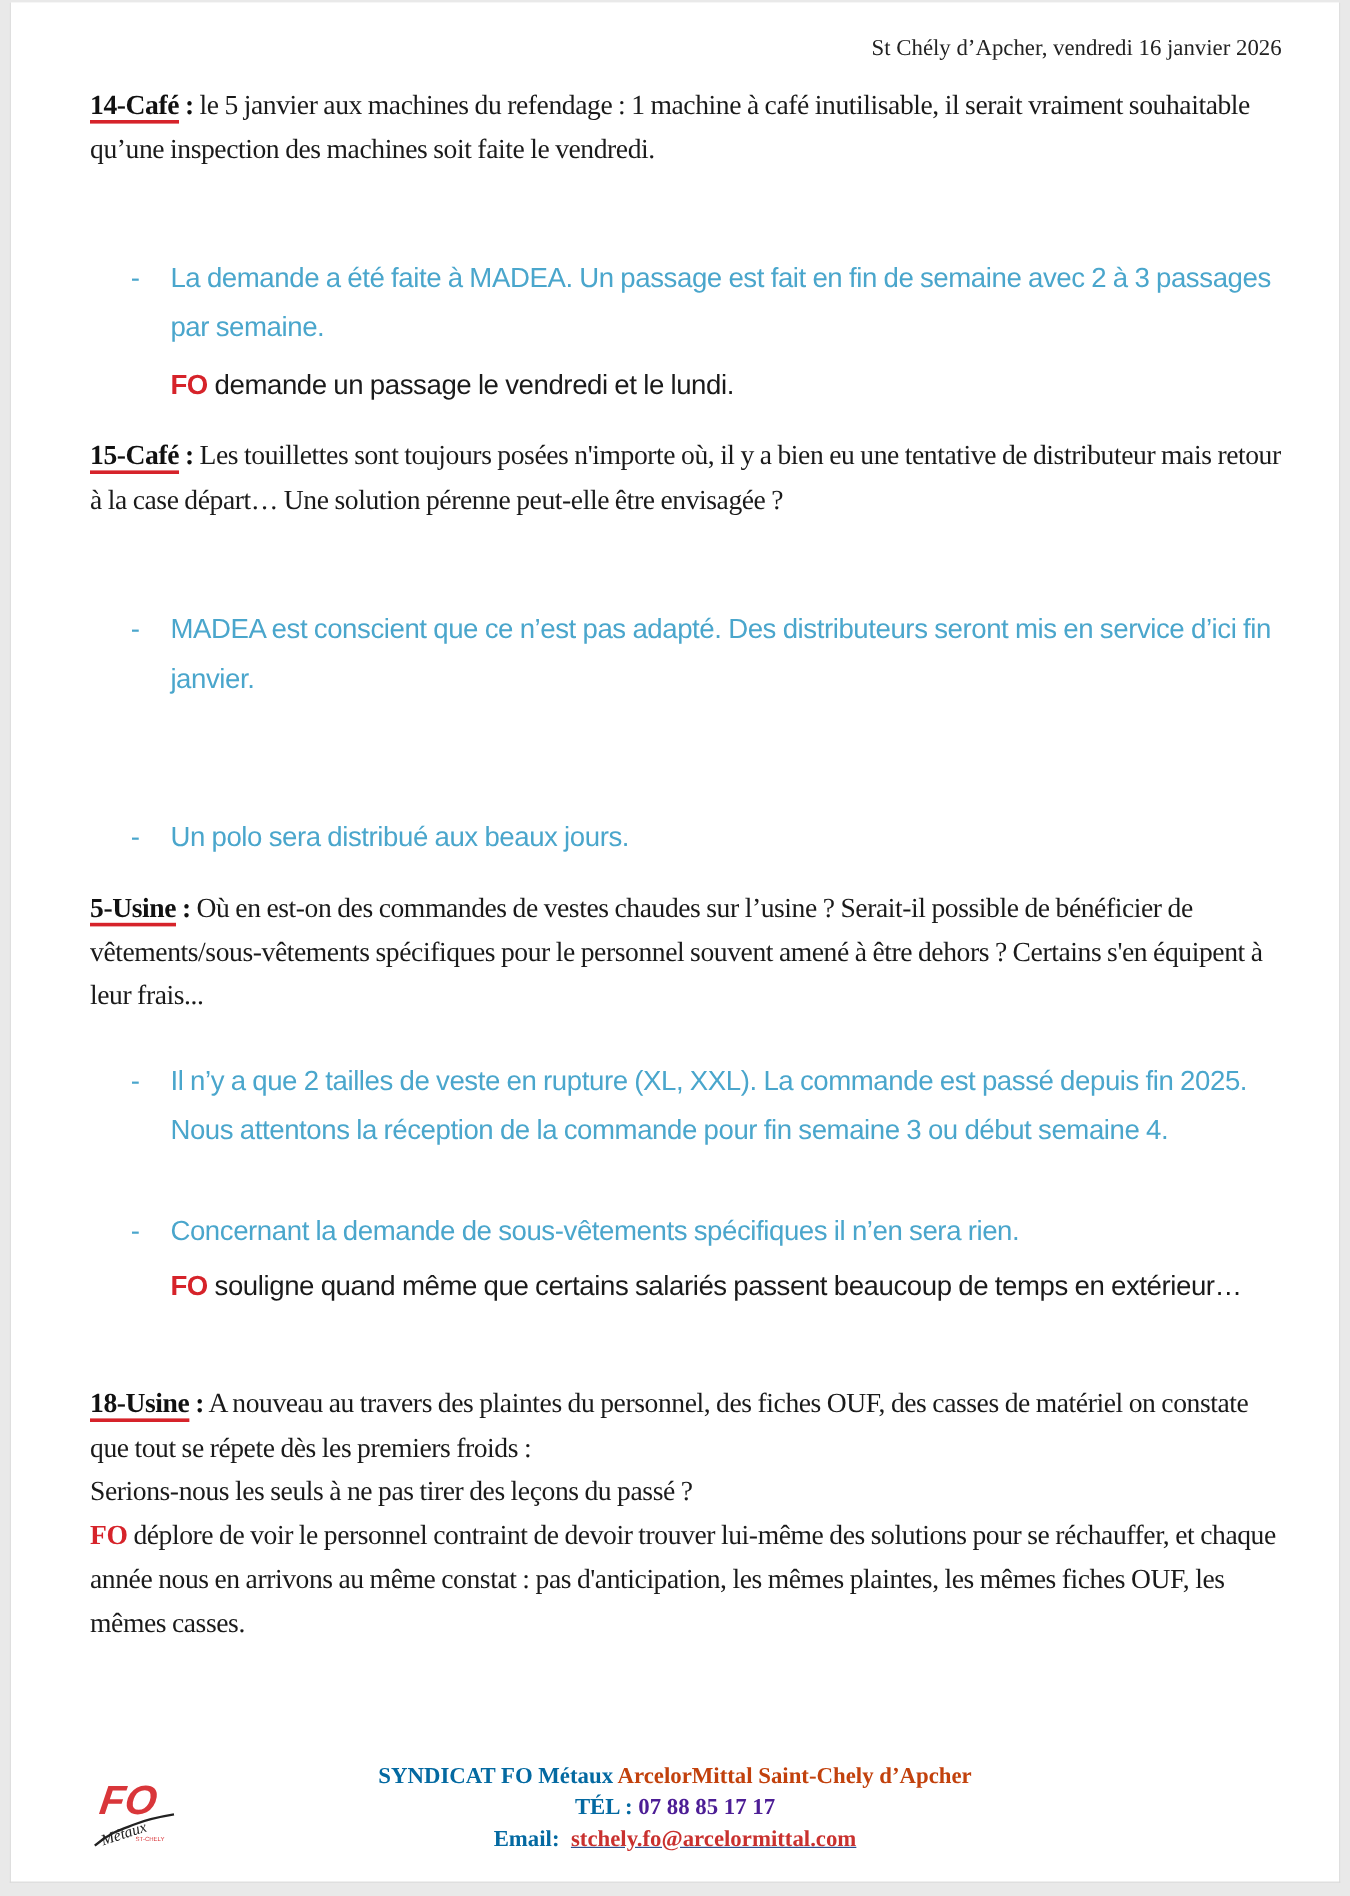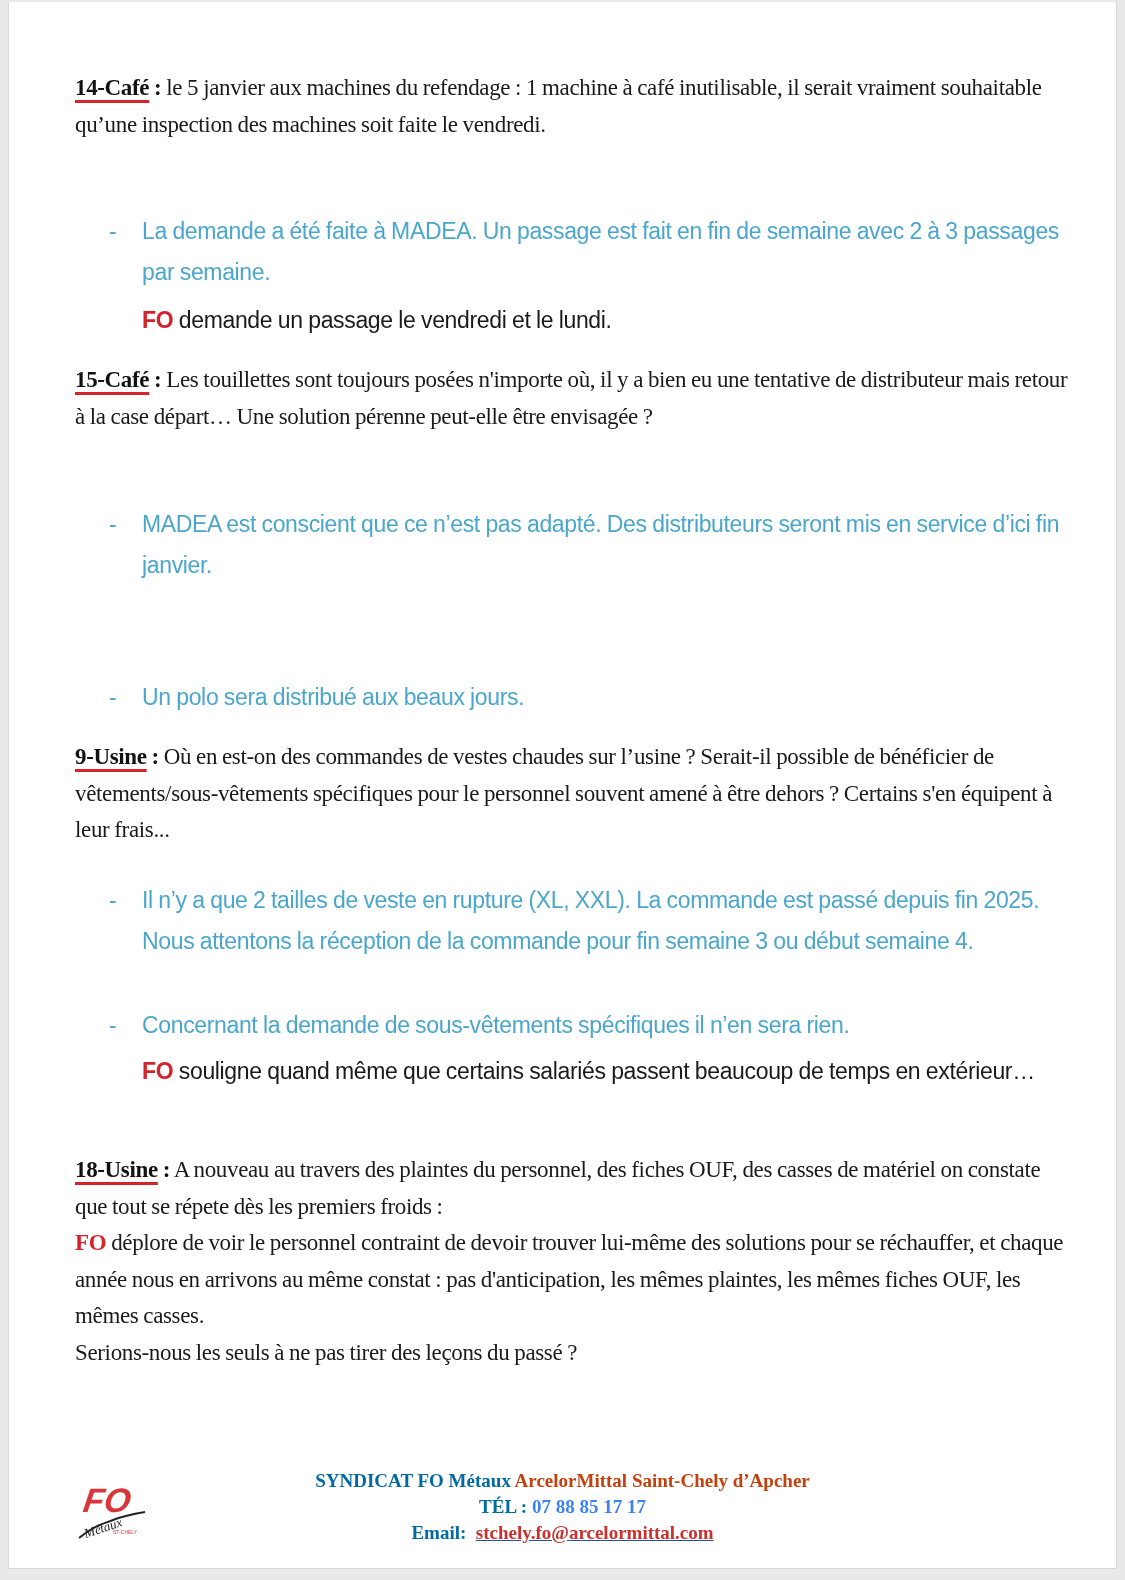--- a/index.html
+++ b/index.html
@@ -94,20 +94,21 @@
       top: 1474px;
       width: 80px;
       height: 70px;
     }
   </style>
 </head>
 <body>
 
 <div class="page">
 
+  <div class="date">St Chély d’Apcher, vendredi 16 janvier 2026</div>
 
   <div class="block q" style="top:68px;">
     <span class="label">14-Café</span><span class="colon"> :</span><span> le 5 janvier aux machines du refendage : 1 machine à café inutilisable, il serait vraiment souhaitable qu’une inspection des machines soit faite le vendredi.</span>
   </div>
   <div class="ans" style="top:209px;">
     <span class="dash">-</span>
     <span class="txt">La demande a été faite à MADEA. Un passage est fait en fin de semaine avec 2 à 3 passages par semaine.</span>
   </div>
   <div class="fo-line" style="top:296px;">
     <span class="fo">FO</span><span> demande un passage le vendredi et le lundi.</span>
@@ -120,58 +121,58 @@
     <span class="dash">-</span>
     <span class="txt"> MADEA est conscient que ce n’est pas adapté. Des distributeurs seront mis en service d’ici fin janvier.</span>
   </div>
 
   <div class="ans" style="top:675px;">
     <span class="dash">-</span>
     <span class="txt">Un polo sera distribué aux beaux jours.</span>
   </div>
 
   <div class="block q" style="top:737px;">
-    <span class="label">9-Usine</span><span class="colon"> :</span><span> Où en est-on des commandes de vestes chaudes sur l’usine ? Serait-il possible de bénéficier de vêtements/sous-vêtements spécifiques pour le personnel souvent amené à être dehors ? Certains s'en équipent à leur frais...</span>
+    <span class="label">5-Usine</span><span class="colon"> :</span><span> Où en est-on des commandes de vestes chaudes sur l’usine ? Serait-il possible de bénéficier de vêtements/sous-vêtements spécifiques pour le personnel souvent amené à être dehors ? Certains s'en équipent à leur frais...</span>
   </div>
   <div class="ans" style="top:878px;">
     <span class="dash">-</span>
     <span class="txt"> Il n’y a que 2 tailles de veste en rupture (XL, XXL). La commande est passé depuis fin 2025. Nous attentons la réception de la commande pour fin semaine 3 ou début semaine 4.</span>
   </div>
   <div class="ans" style="top:1003px;">
     <span class="dash">-</span>
     <span class="txt">Concernant la demande de sous-vêtements spécifiques il n’en sera rien.</span>
   </div>
   <div class="fo-line" style="top:1047px;">
     <span class="fo">FO</span><span> souligne quand même que certains salariés passent beaucoup de temps en extérieur…</span>
   </div>
 
   <div class="block q" style="top:1150px;">
     <div>
       <span class="label">18-Usine</span><span class="colon"> :</span><span> A nouveau au travers des plaintes du personnel, des fiches OUF, des casses de matériel on constate que tout se répete dès les premiers froids :</span>
     </div>
+    <div>Serions-nous les seuls à ne pas tirer des leçons du passé ?</div>
     <div>
       <span class="fo">FO</span><span> déplore de voir le personnel contraint de devoir trouver lui-même des solutions pour se réchauffer, et chaque année nous en arrivons au même constat : pas d'anticipation, les mêmes plaintes, les mêmes fiches OUF, les mêmes casses.</span>
     </div>
-    <div>Serions-nous les seuls à ne pas tirer des leçons du passé ?</div>
   </div>
 
   <div class="logo">
     <svg width="80" height="70" viewBox="0 0 80 70">
       <text x="14" y="36" font-family="Liberation Sans, sans-serif" font-size="34" font-weight="bold" font-style="italic" fill="#d9363a" transform="skewX(-8)">FO</text>
       <path d="M6 62 C 20 50, 30 48, 40 44 C 50 40, 60 38, 72 36" stroke="#222" stroke-width="2" fill="none"></path>
       <text x="10" y="56" font-family="Liberation Serif, serif" font-size="13" font-style="italic" fill="#222" transform="rotate(-18 30 50)">Métaux</text>
       <text x="40" y="58" font-family="Liberation Sans, sans-serif" font-size="5" fill="#d9363a">ST-CHELY</text>
     </svg>
   </div>
 
   <div class="footer">
     <div>
       <span class="red">SYNDICAT FO Métaux</span><span class="grey"> ArcelorMittal Saint-Chely d’Apcher</span>
     </div>
     <div>
-      <span class="red">TÉL :</span><span style="color:#3b82f6"> 07 88 85 17 17</span>
+      <span class="red">TÉL :</span><span style="color:#4c1d95"> 07 88 85 17 17</span>
     </div>
     <div>
       <span class="red">Email:</span>&nbsp;&nbsp;<a href="#">stchely.fo@arcelormittal.com</a>
     </div>
   </div>
 
 </div>
 
 </body></html>

